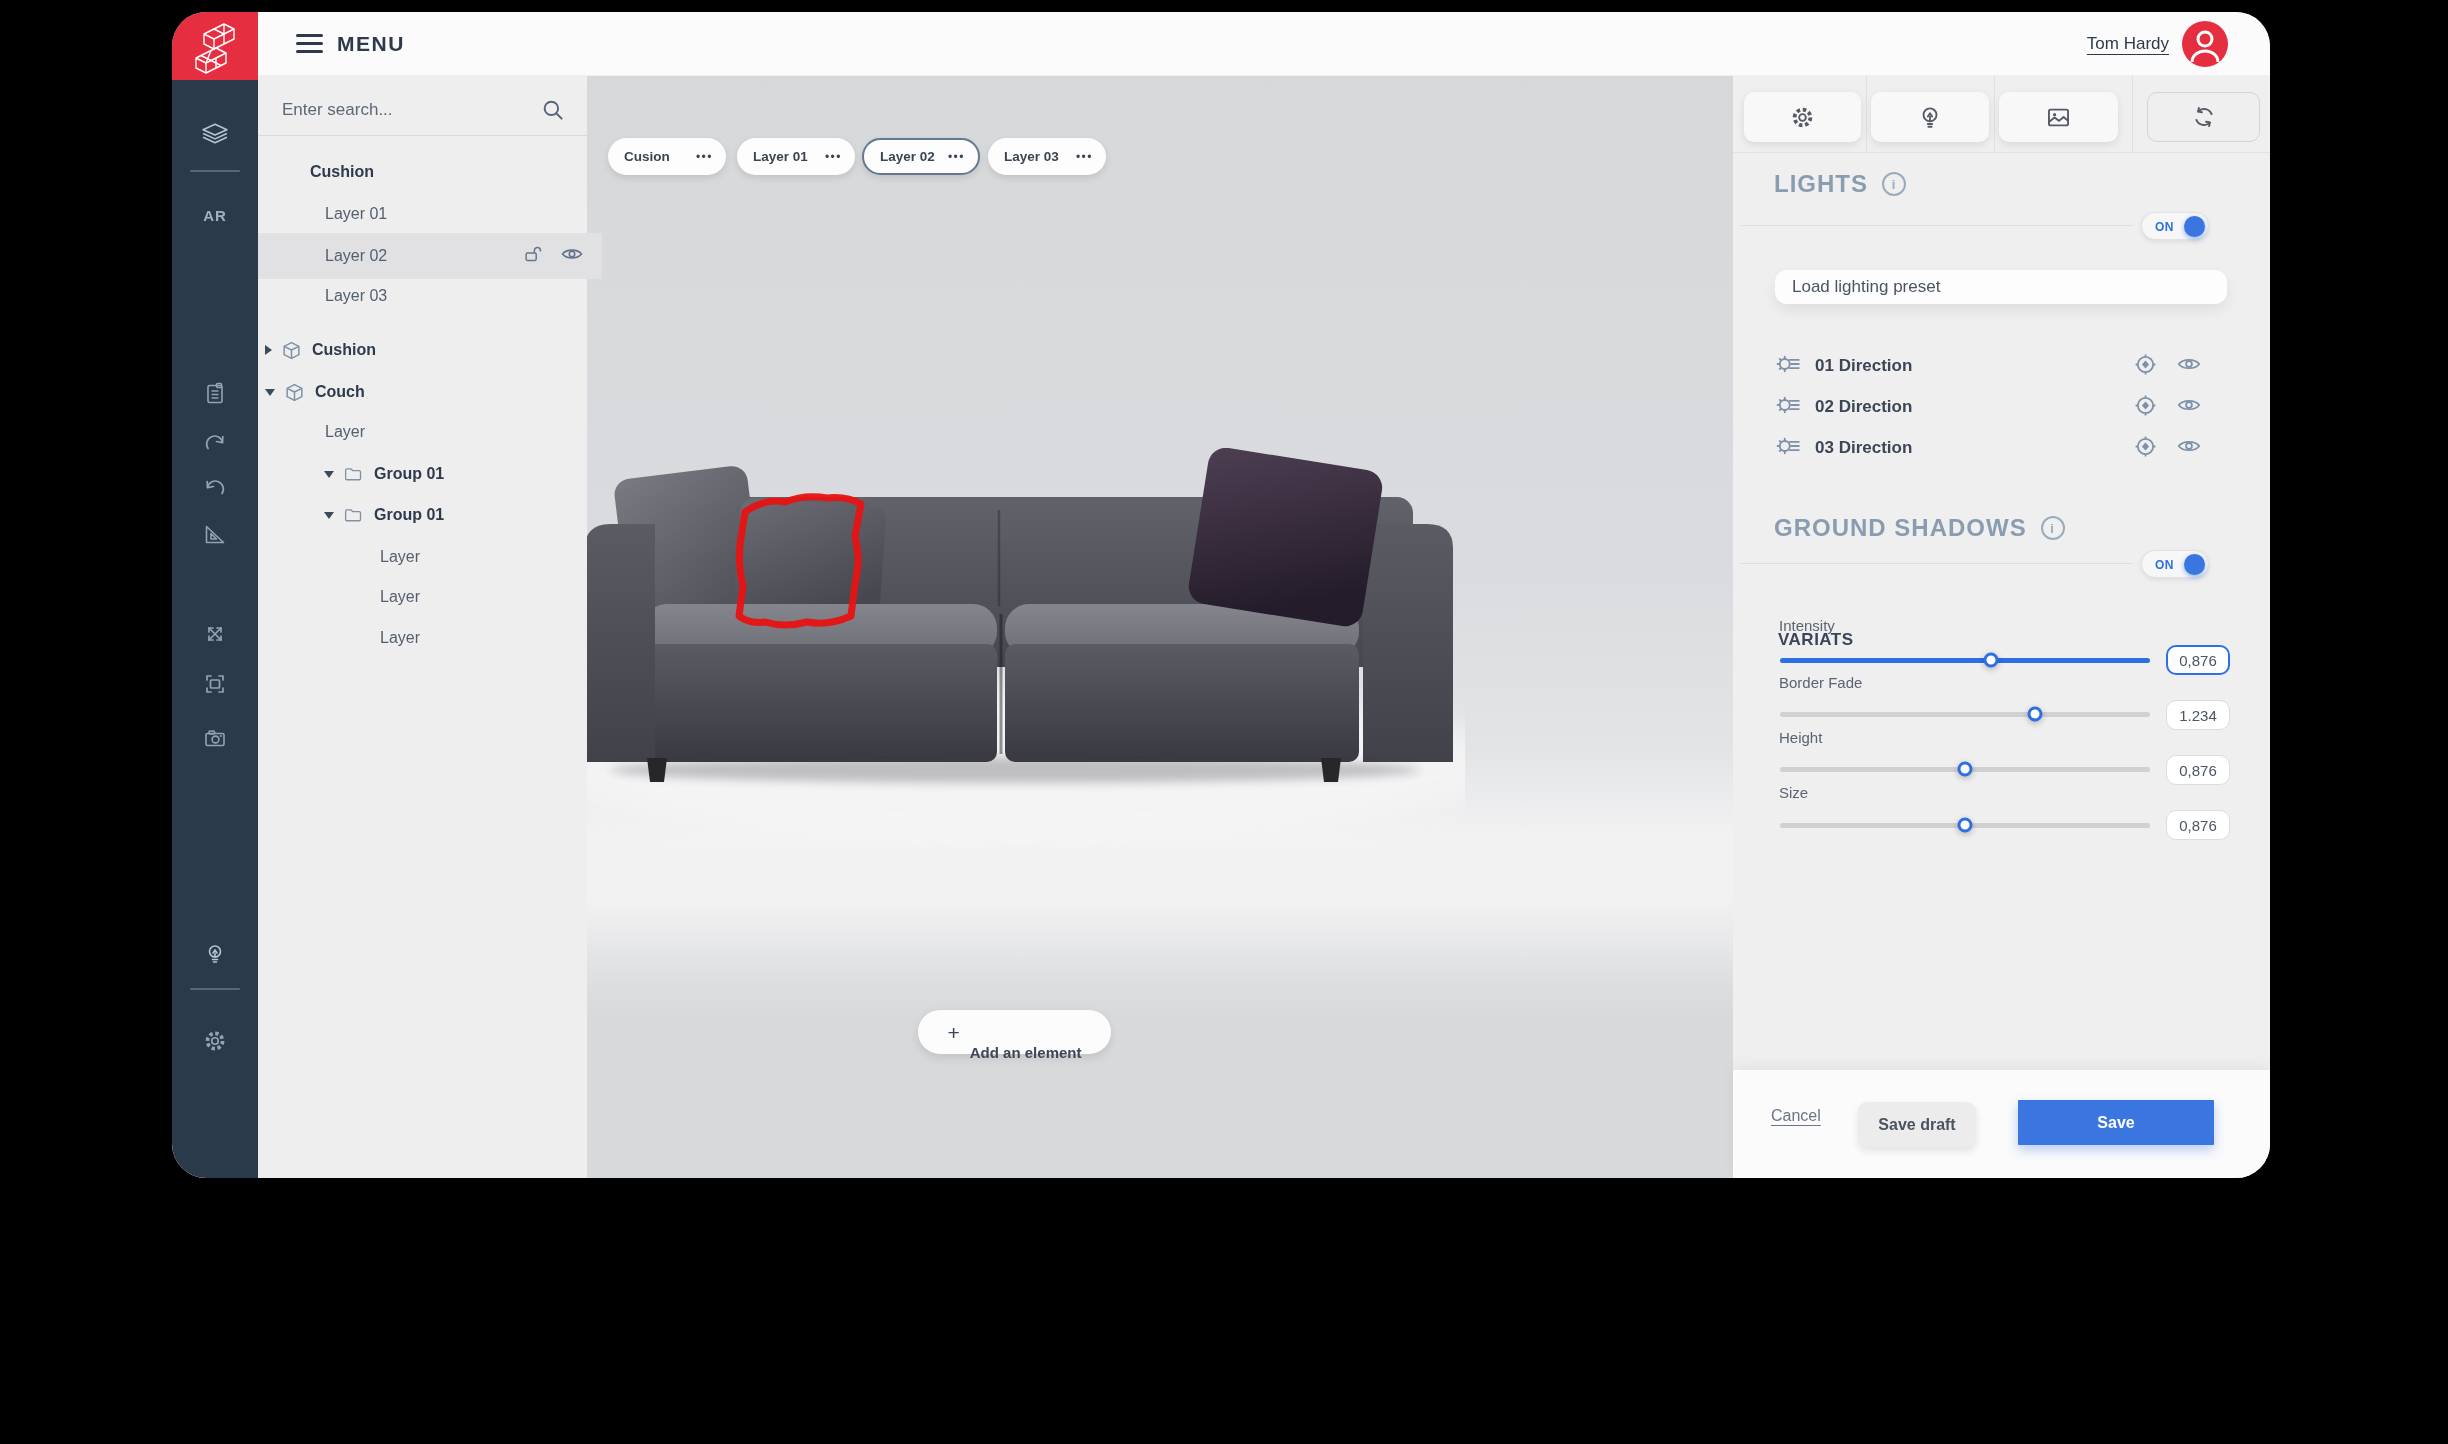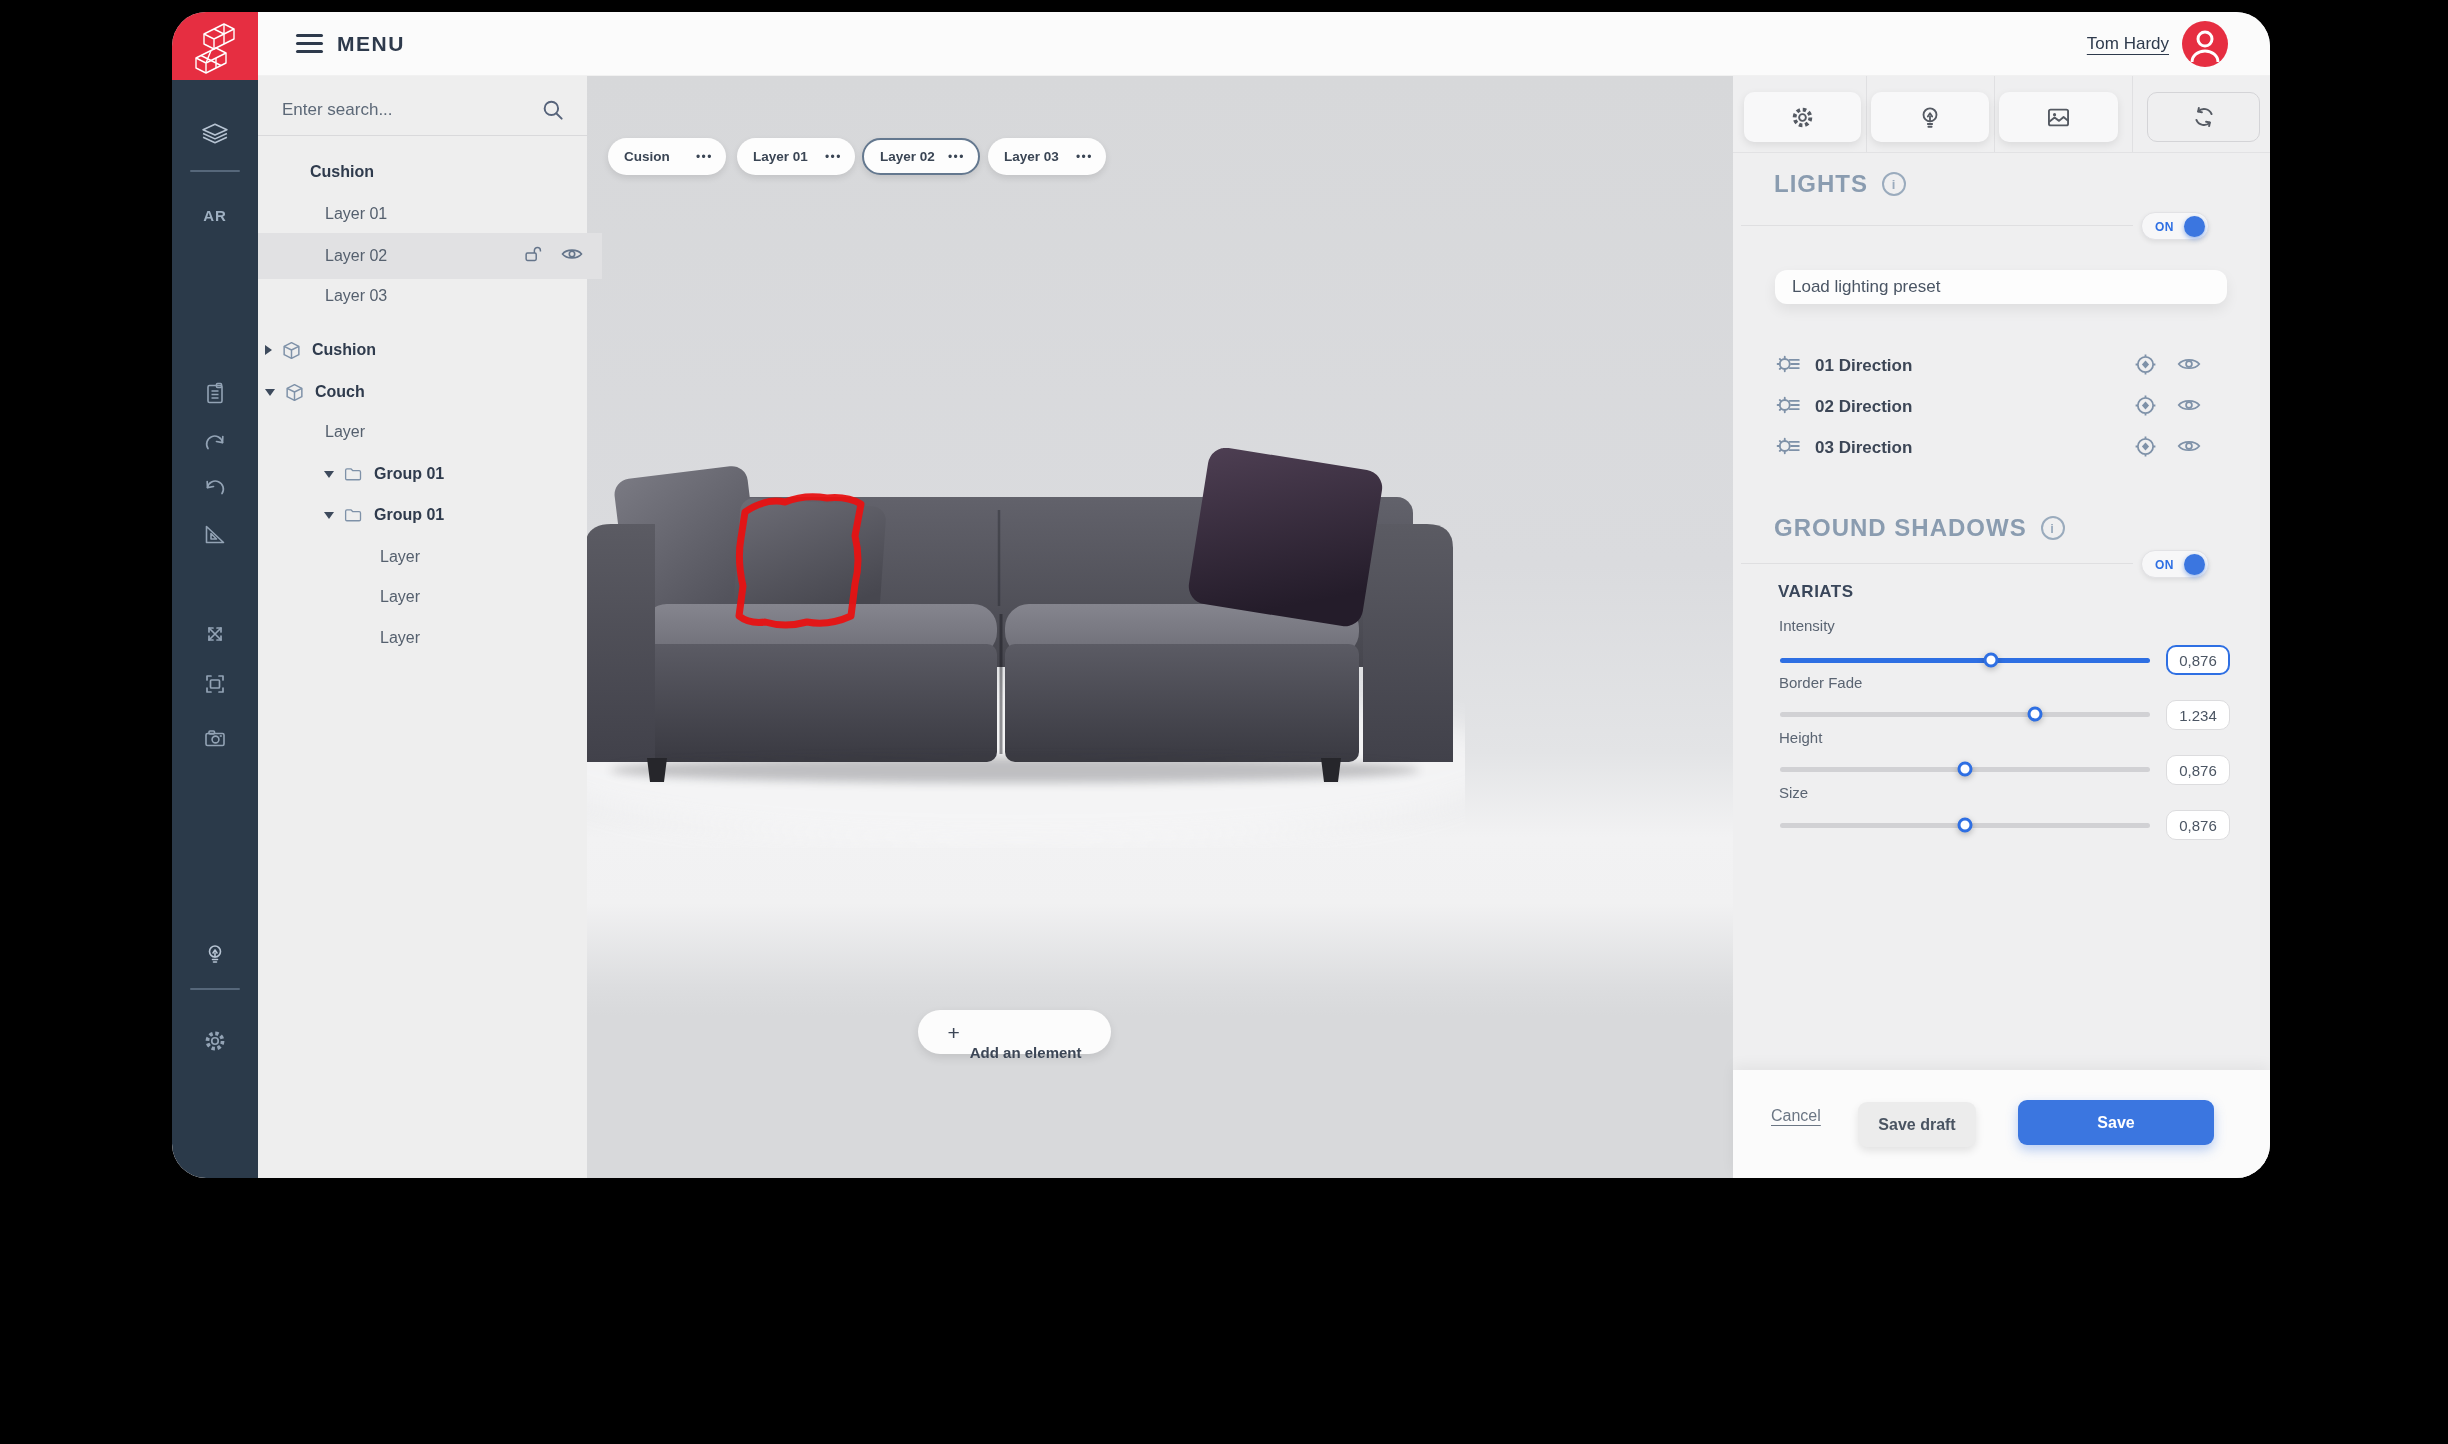--- a/index.html
+++ b/index.html
@@ -70,32 +70,32 @@
   .toggle{position:absolute;left:408px;width:68px;height:28px;border-radius:14px;background:#f7f7f8;border:1px solid #e2e2e5;box-shadow:0 2px 5px rgba(0,0,0,.08);cursor:pointer;}
   .toggle .on-t{position:absolute;left:13px;top:7px;font-size:12px;font-weight:bold;letter-spacing:.5px;color:#2e6fe3;}
   .toggle .knob-t{position:absolute;right:3px;top:2.5px;width:21px;height:21px;border-radius:50%;background:#3b76e0;box-shadow:0 2px 5px rgba(59,118,224,.55);}
   .hline{position:absolute;left:8px;width:392px;height:1px;background:#dfdfe1;}
   .preset-btn{position:absolute;left:42px;top:194px;width:452px;height:34px;border-radius:12px;background:#fdfdfd;box-shadow:0 6px 14px rgba(0,0,0,.07);display:flex;align-items:center;padding-left:17px;font-size:17px;color:#4a5564;cursor:pointer;}
   .dir-row{position:absolute;left:0;width:537px;height:36px;display:flex;align-items:center;cursor:pointer;}
   .dir-row .dlbl{position:absolute;left:82px;font-size:17px;font-weight:bold;color:#3c4656;}
   .dir-row .d-sun{position:absolute;left:42px;}
   .dir-row .d-target{position:absolute;left:399px;}
   .dir-row .d-eye{position:absolute;left:443px;}
-  .variats{position:absolute;left:45px;font-size:17px;font-weight:bold;letter-spacing:.5px;color:#39465a;}
+  .variats{position:absolute;left:45px;font-size:17px;font-weight:bold;letter-spacing:.5px;color:#39465a;margin-top:48px;}
   .sl-label{position:absolute;left:46px;font-size:15px;color:#5a6472;}
   .track-wrap{position:absolute;left:47px;width:370px;height:22px;}
   .track{position:absolute;left:0;top:9px;width:370px;height:4.5px;border-radius:3px;background:#d1d1d4;}
   .track.blue{background:#2e6fe3;}
   .knob{position:absolute;top:11px;width:15px;height:15px;border-radius:50%;background:#fff;border:3.5px solid #2e6fe3;box-shadow:0 2px 6px rgba(0,0,0,.25);transform:translate(-50%,-50%);}
   .val-box{position:absolute;left:433px;width:64px;height:30px;border-radius:10px;background:#fff;border:1.5px solid #dcdcde;display:flex;align-items:center;justify-content:center;font-size:15px;color:#4b5563;}
   .val-box.active{border:2.5px solid #2e6fe3;}
   .rfooter{position:absolute;left:0;top:994px;width:537px;height:108px;background:#fbfbfb;box-shadow:0 -5px 14px rgba(0,0,0,.05);border-radius:0 0 34px 0;}
   .cancel-lnk{position:absolute;left:38px;top:37px;font-size:16px;color:#6b7684;text-decoration:underline;text-underline-offset:4px;cursor:pointer;}
   .savedraft-btn{position:absolute;left:125px;top:32px;width:118px;height:45px;border-radius:9px;background:#ececec;box-shadow:0 4px 9px rgba(0,0,0,.10);border:none;font-size:16px;font-weight:bold;color:#4a5462;cursor:pointer;}
-  .save-btn{position:absolute;left:285px;top:30px;width:196px;height:45px;border-radius:9px;background:#3b76e0;box-shadow:0 5px 12px rgba(59,118,224,.35);border:none;font-size:16px;font-weight:bold;color:#fff;cursor:pointer;}
+  .save-btn{position:absolute;left:285px;top:30px;width:196px;height:45px;border-radius:1px;background:#3b76e0;box-shadow:0 5px 12px rgba(59,118,224,.35);border:none;font-size:16px;font-weight:bold;color:#fff;cursor:pointer;}
 </style>
 </head>
 <body>
 
 <div id="stage">
 <div class="card">
 
   <div class="topbar">
     <div class="menu-wrap">
       <span class="burger">

